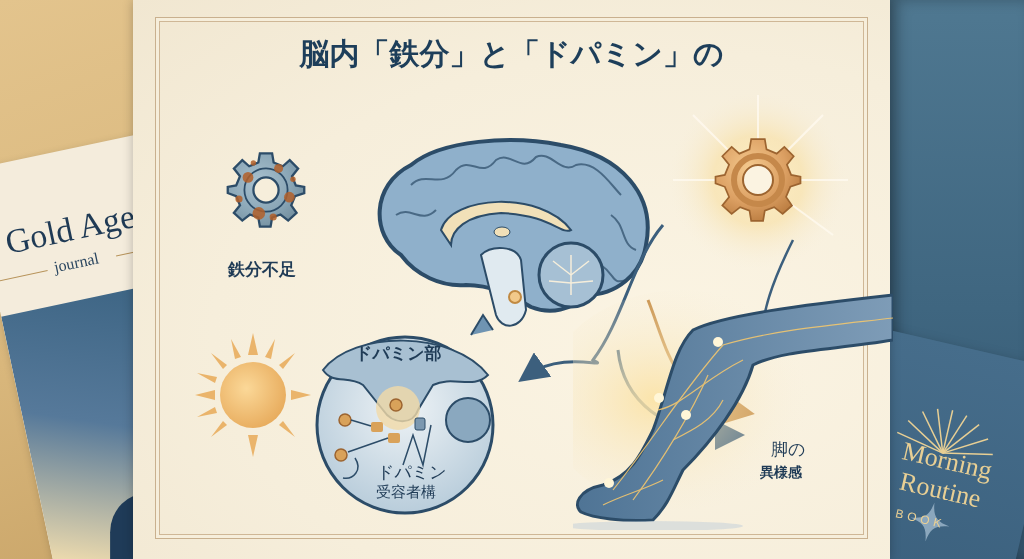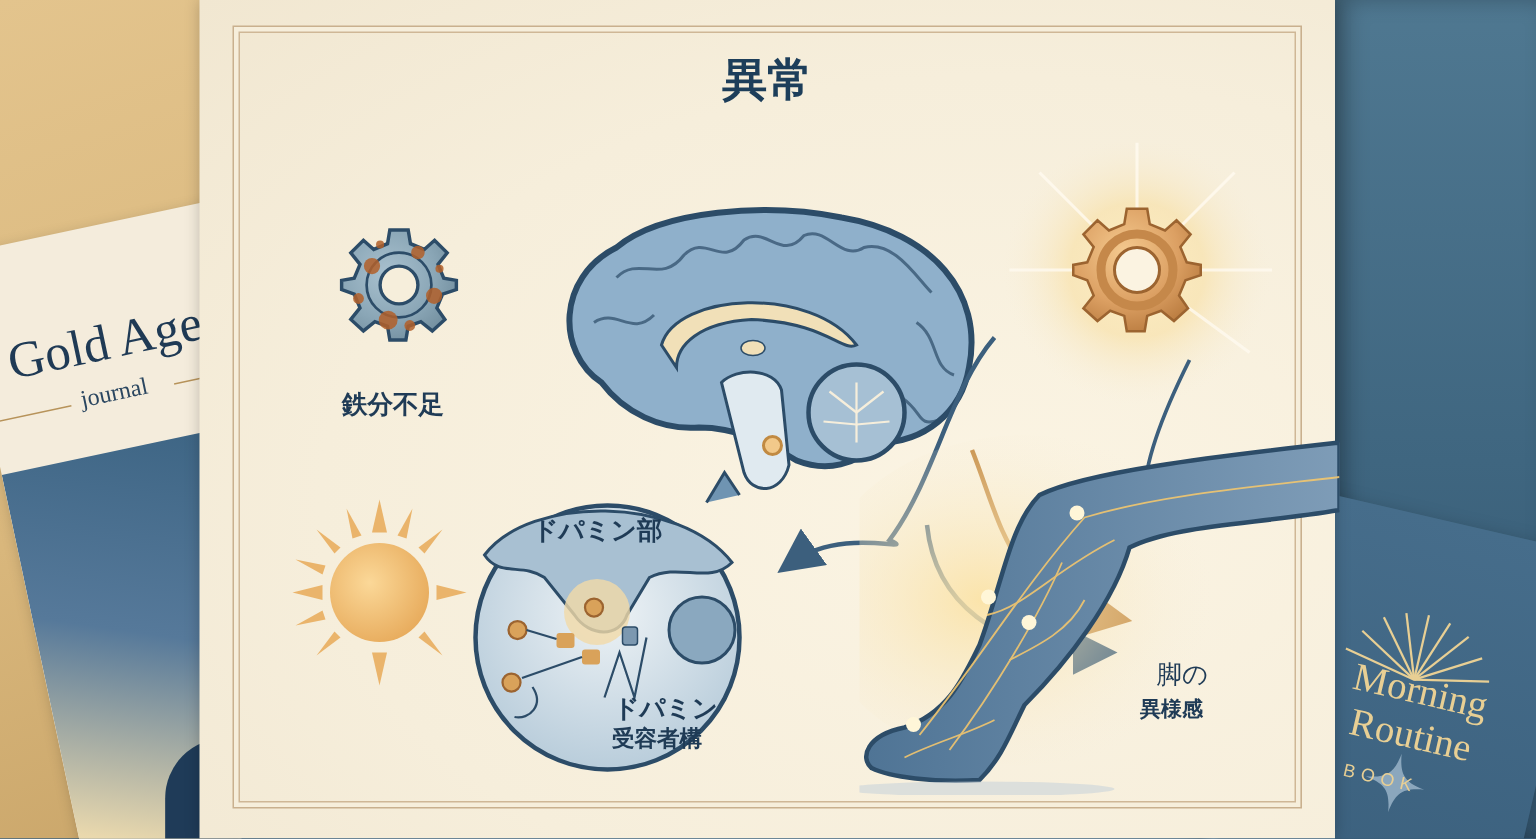--- a/index.html
+++ b/index.html
@@ -83,21 +83,21 @@
   }
   .title {
     position: absolute; left: 0; top: 33px; width: 757px; text-align: center;
     font-family: "DejaVu Serif", serif; font-weight: bold;
     font-size: 30px; line-height: 42px; color: #1d3e5a;
   }
   .label {
     position: absolute; font-family: "DejaVu Sans", sans-serif; font-weight: bold;
     color: #1f3b56; white-space: nowrap;
   }
-  .label-small { font-weight: bold; font-size: 15px; margin-left: 32px; }
+  .label-small { font-weight: normal; font-size: 15px; }
   .art { position: absolute; }
 </style>
 </head>
 <body>
 
 <div class="bg-left-tan"></div>
 <div class="bg-right-blue"></div>
 
 <div class="journal">
   <div class="journal-title">Gold Age</div>
@@ -130,21 +130,21 @@
   <svg class="book-star" width="40" height="40" viewBox="0 0 40 40">
     <path d="M20 0 C22 14 26 18 40 20 C26 22 22 26 20 40 C18 26 14 22 0 20 C14 18 18 14 20 0Z" fill="#9fb8cc" opacity="0.8"></path>
   </svg>
   <div class="book-sub">BOOK</div>
 </div>
 
 <div class="card">
   <div class="card-frame"></div>
 
   <div class="title">
-    <div>異常</div>
+    <div>脳内「鉄分」と「ドパミン」の</div>
   </div>
 
   <svg class="art" style="left:88px;top:140px" width="90" height="100" viewBox="-50 -50 100 100">
     <defs>
       <radialGradient id="rustg" cx="40%" cy="40%" r="70%">
         <stop offset="0" stop-color="#a9c1cf"></stop>
           <stop offset="0.6" stop-color="#8aa6b6"></stop>
           <stop offset="1" stop-color="#6f8b9b"></stop>
       </radialGradient>
     </defs>

